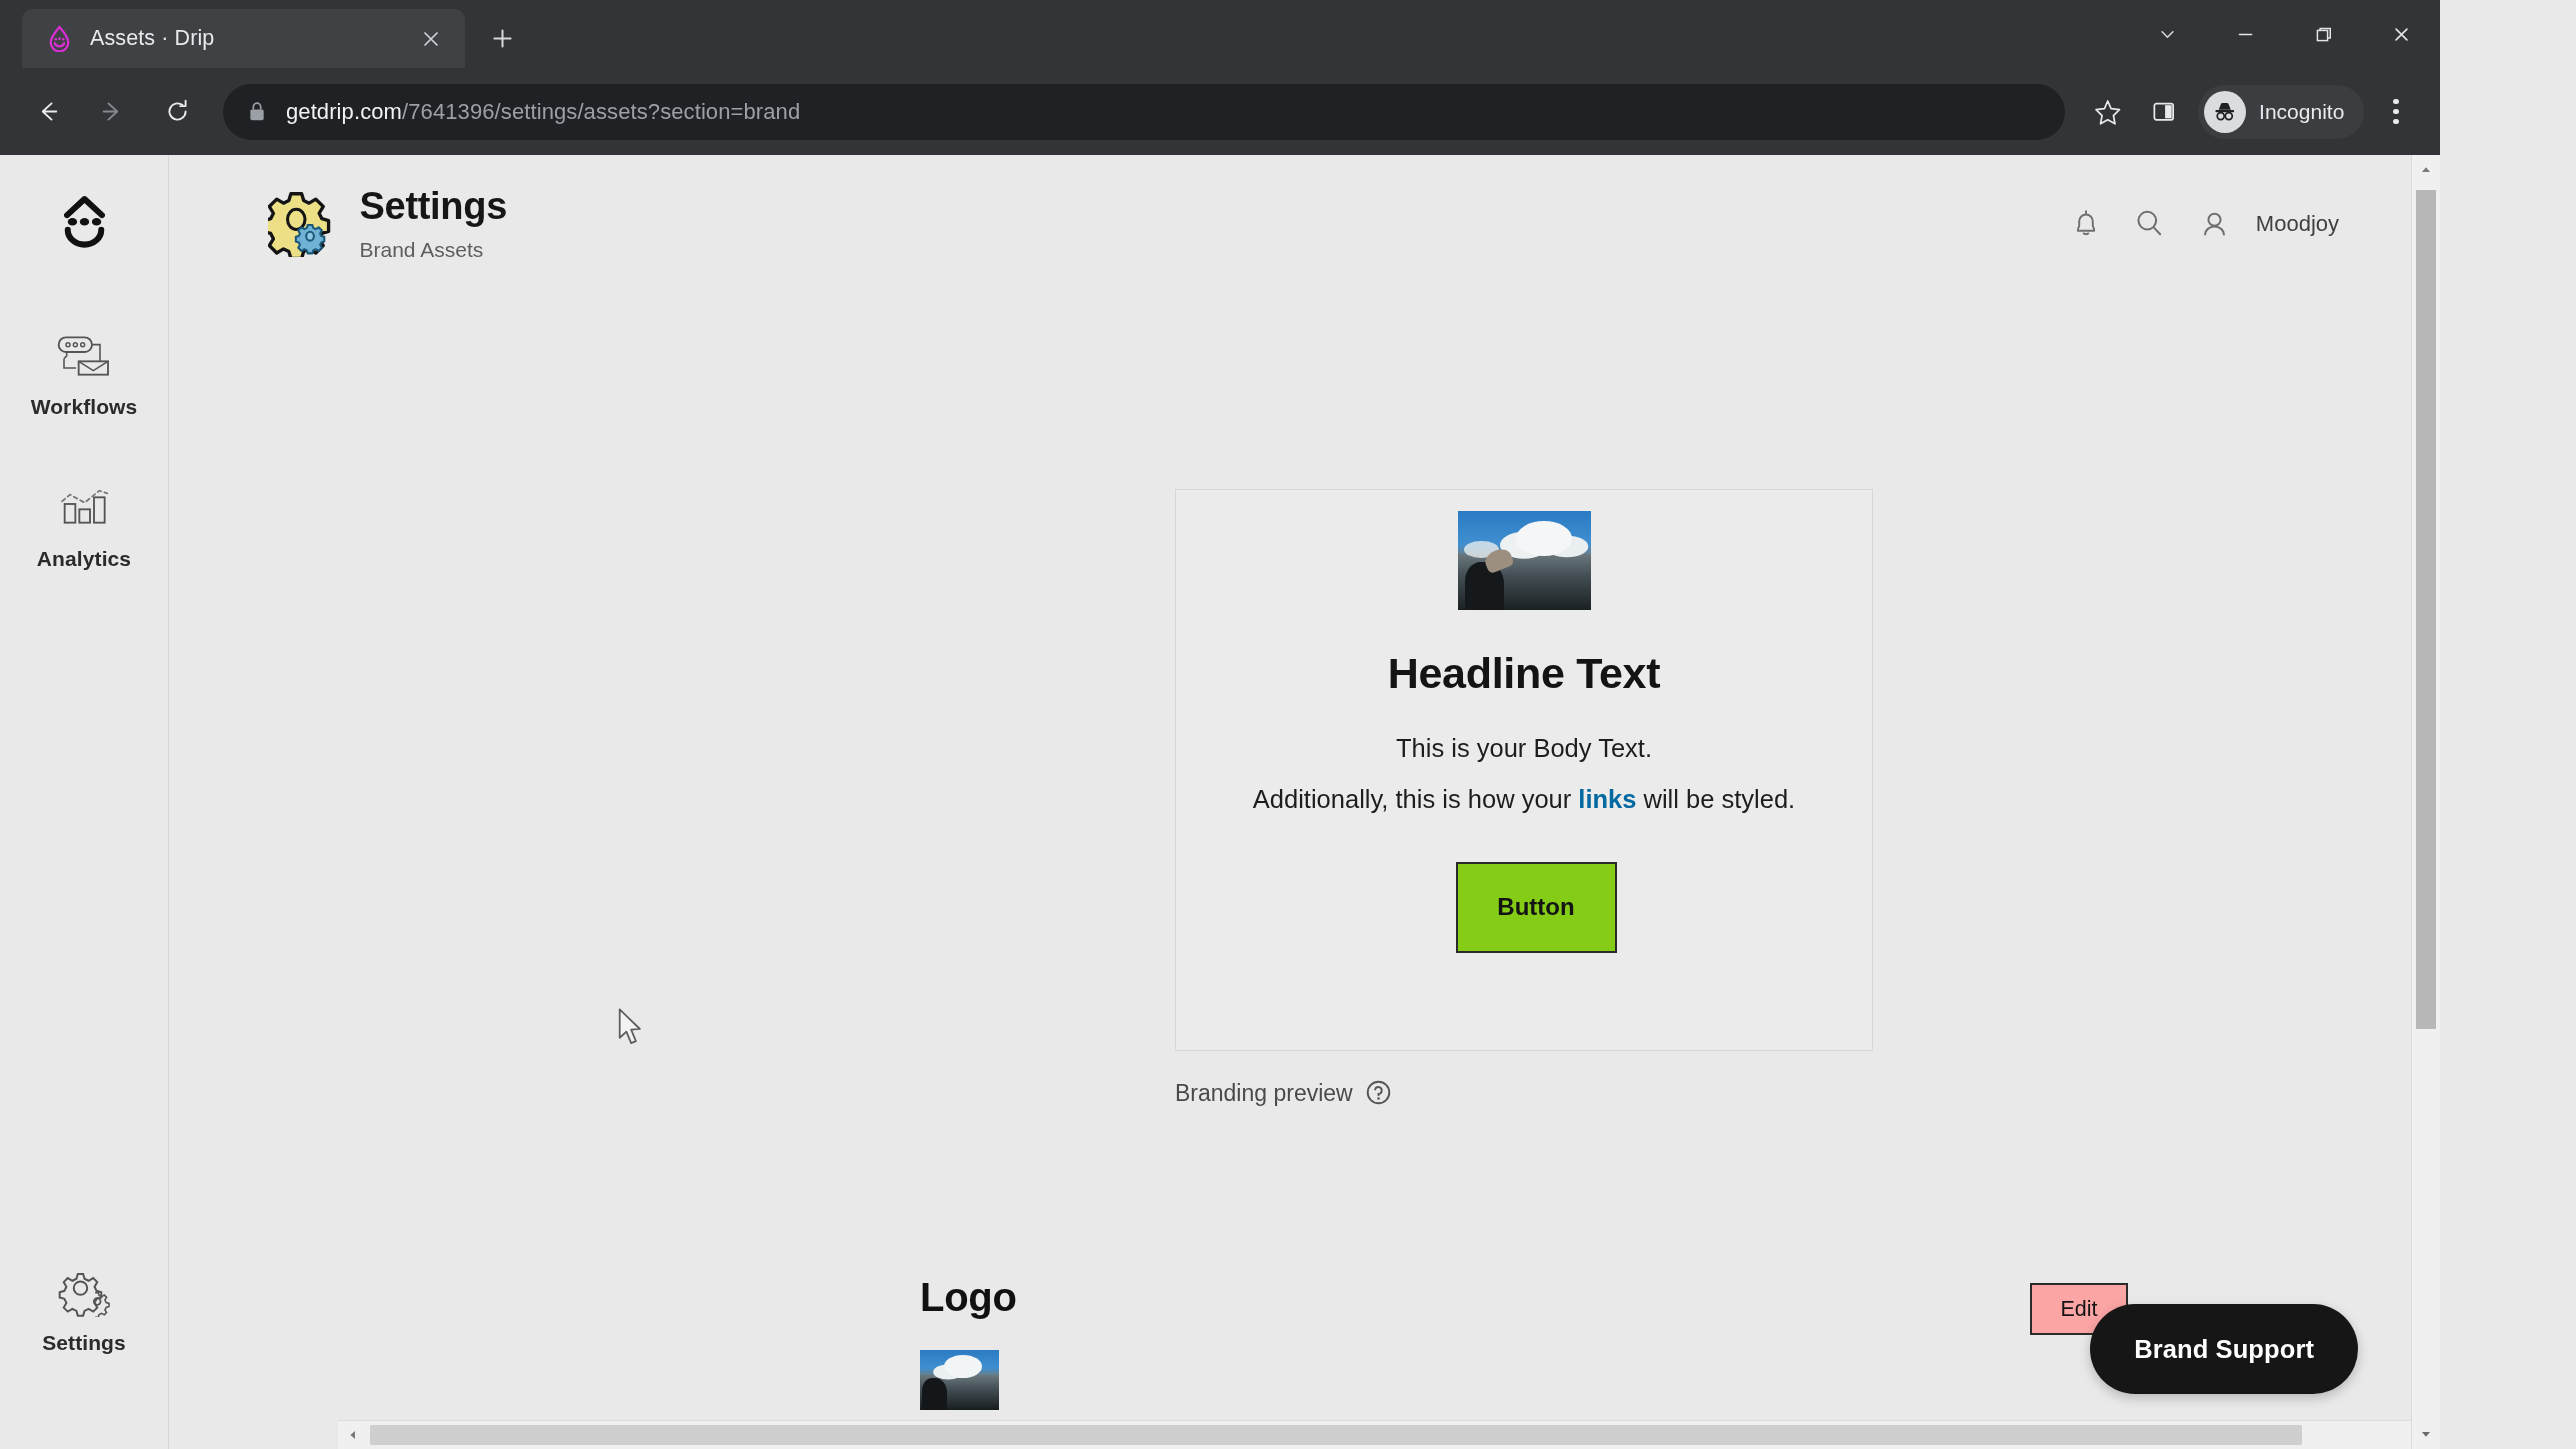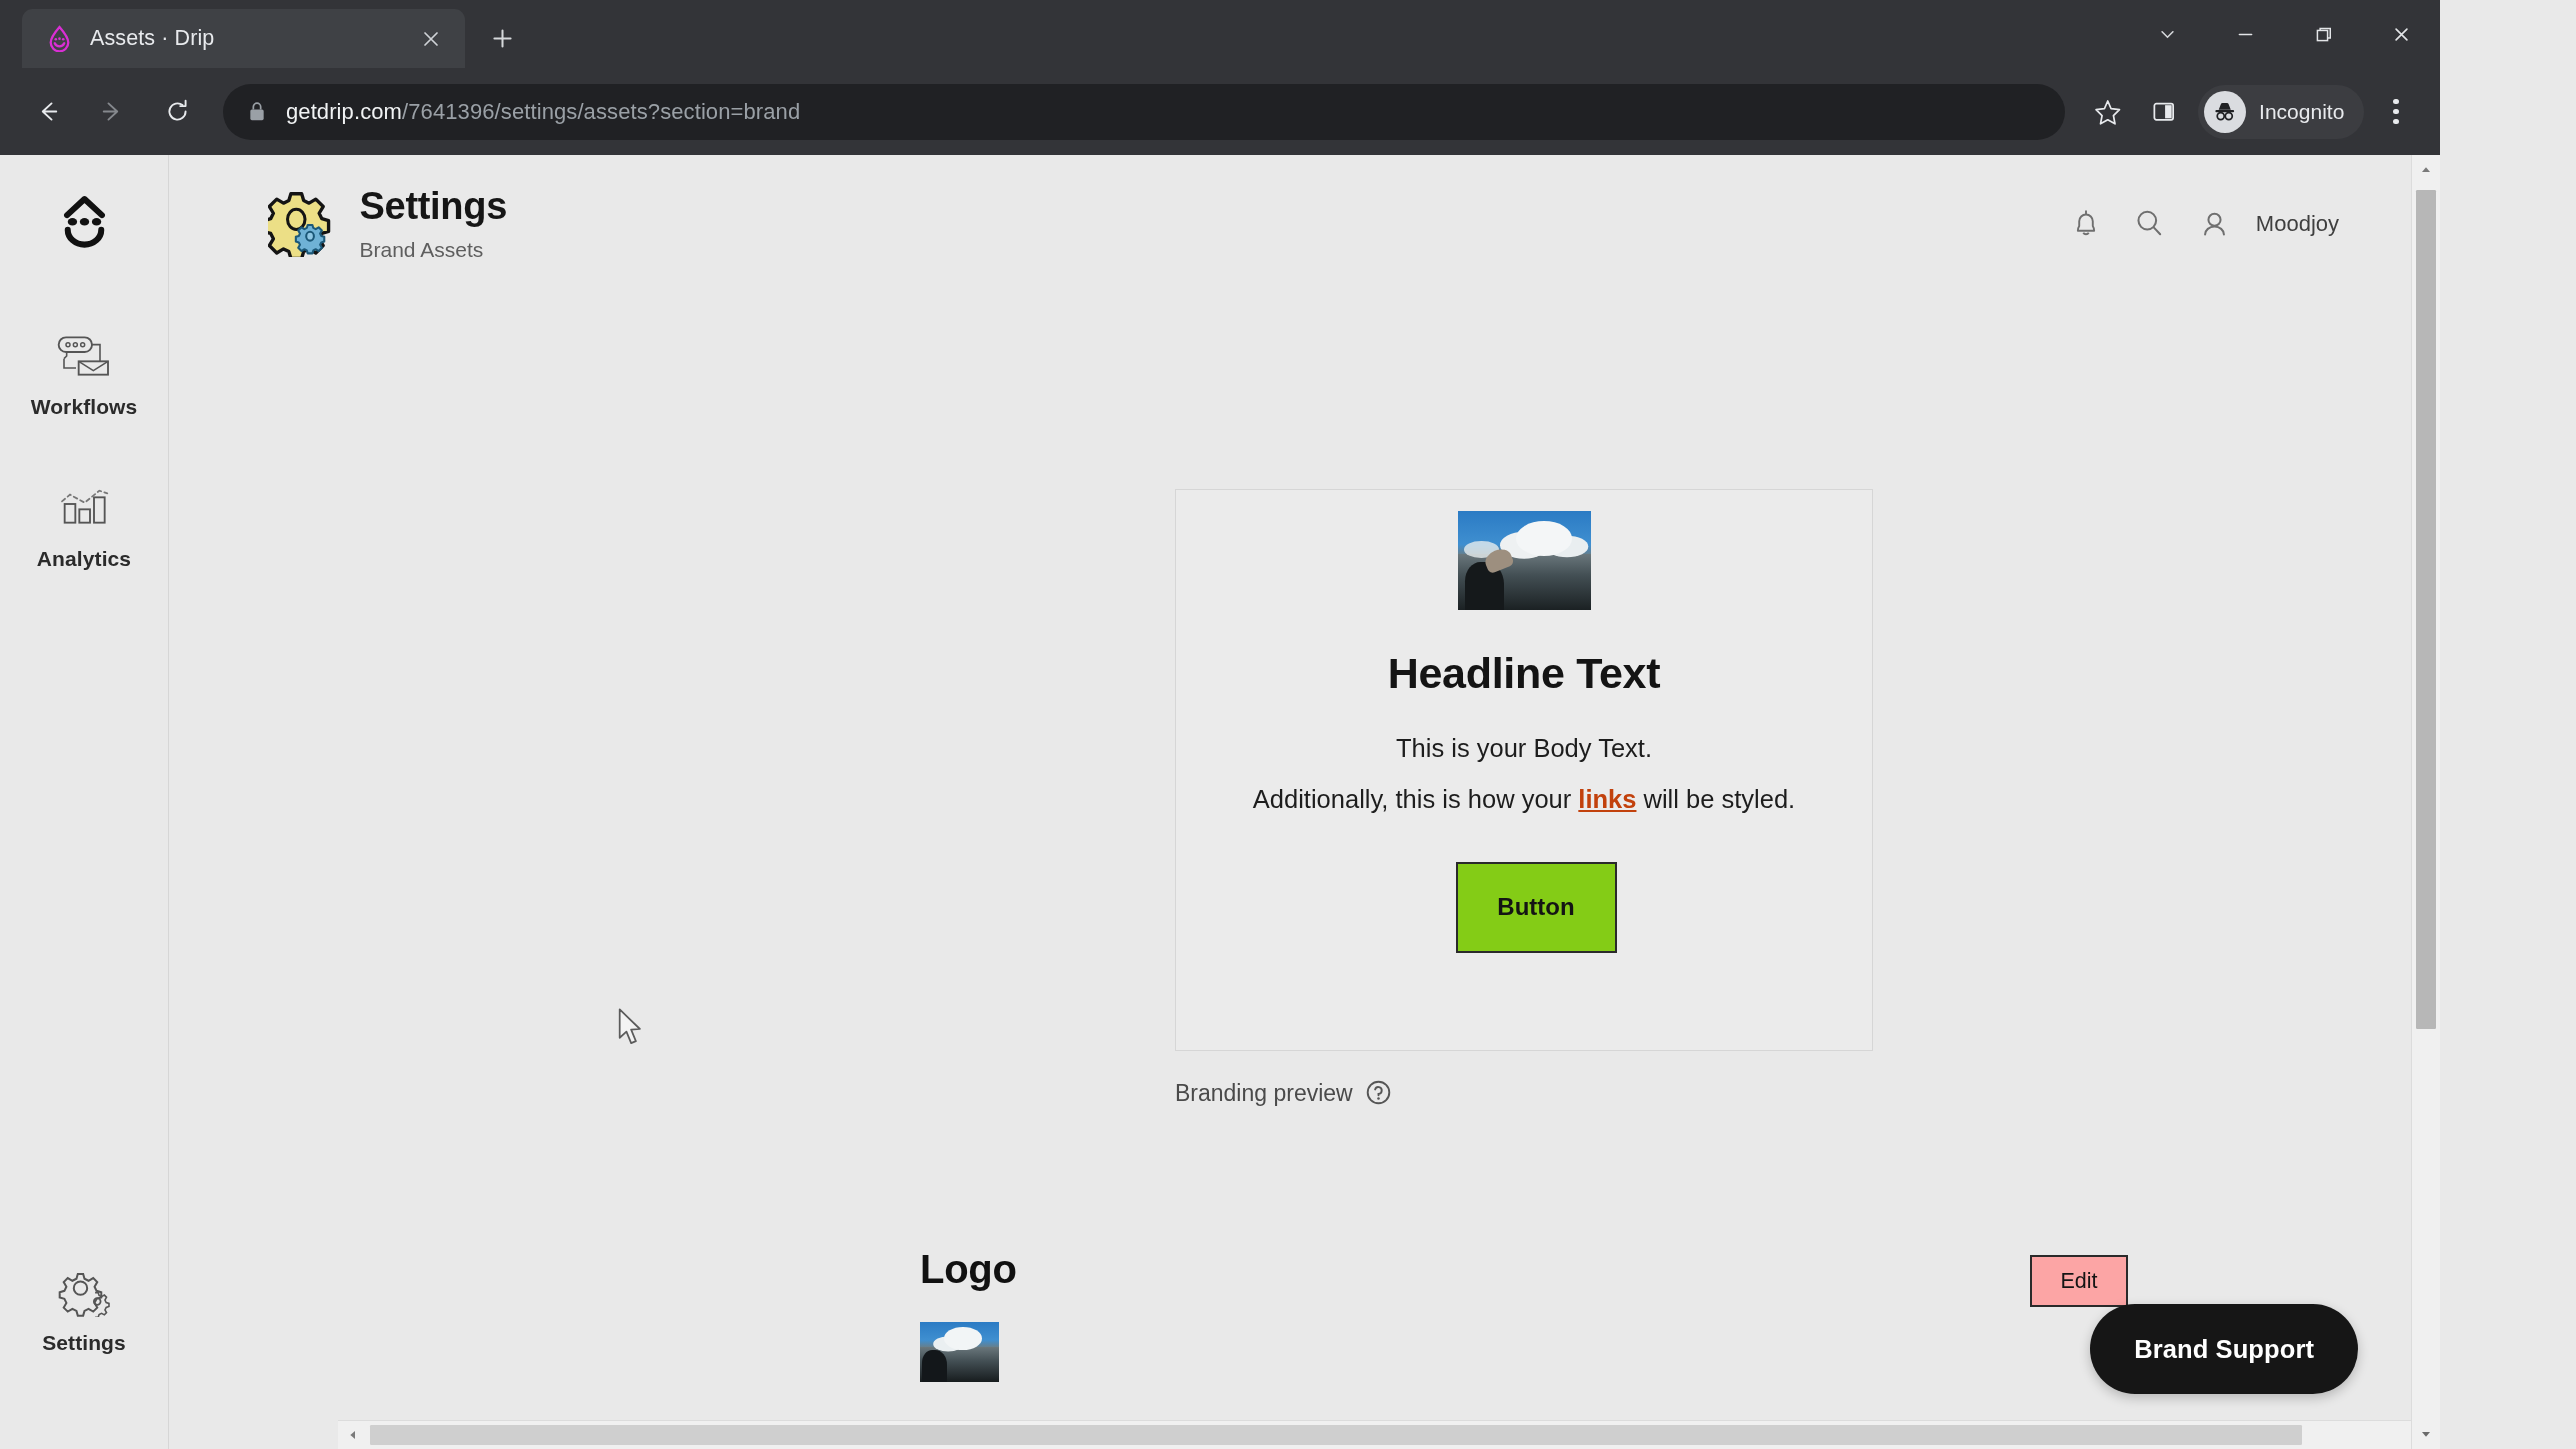--- a/index.html
+++ b/index.html
@@ -170,36 +170,36 @@
   }
   .pv-logo .fing {
     position: absolute; left: 21%; bottom: 40%; width: 27px; height: 20px;
     background: #9d8f7f; border-radius: 50% 50% 5.4px 5.4px; transform: rotate(-22deg);
   }
   .pv-headline {
     margin-top: 39px; font-size: 43px; font-weight: 700; color: #141414; letter-spacing: -0.3px;
   }
   .pv-body1 { margin-top: 36px; font-size: 25.5px; color: #1d1d1d; }
   .pv-body2 { margin-top: 21.5px; font-size: 25.5px; color: #1d1d1d; }
-  .pv-body2 .lk { font-weight: 700; text-decoration: underline; color: #c2410c; }
+  .pv-body2 .lk { font-weight: 700; color: #0369a1; }
   .pv-button {
     margin-top: 48px; width: 161px; height: 91px; border: 2px solid #2a2a2a;
     background: #84cc16; display: flex; align-items: center; justify-content: center;
     font-size: 24px; font-weight: 700; color: #141414; margin-left: 24px;
   }
   .preview-caption {
     margin-top: 28px; display: flex; align-items: center; gap: 12px;
   }
   .pc-label { font-size: 23px; color: #4a4a4a; }
 
   
   .section {
     position: absolute; left: 751px; width: 1208px;
   }
-  .sec-logo { top: 1092px; }
+  .sec-logo { top: 1120px; }
   .sec-head {
     display: flex; align-items: flex-start; justify-content: space-between;
   }
   .sec-title { font-size: 40px; font-weight: 700; color: #111; letter-spacing: -0.3px; }
   .edit-btn {
     width: 98px; height: 52px; border: 2px solid #2a2a2a; background: #fca5a5;
     display: flex; align-items: center; justify-content: center;
     font-size: 21.5px; color: #141414; margin-top: 8px;
   }
   .logo-thumb {

